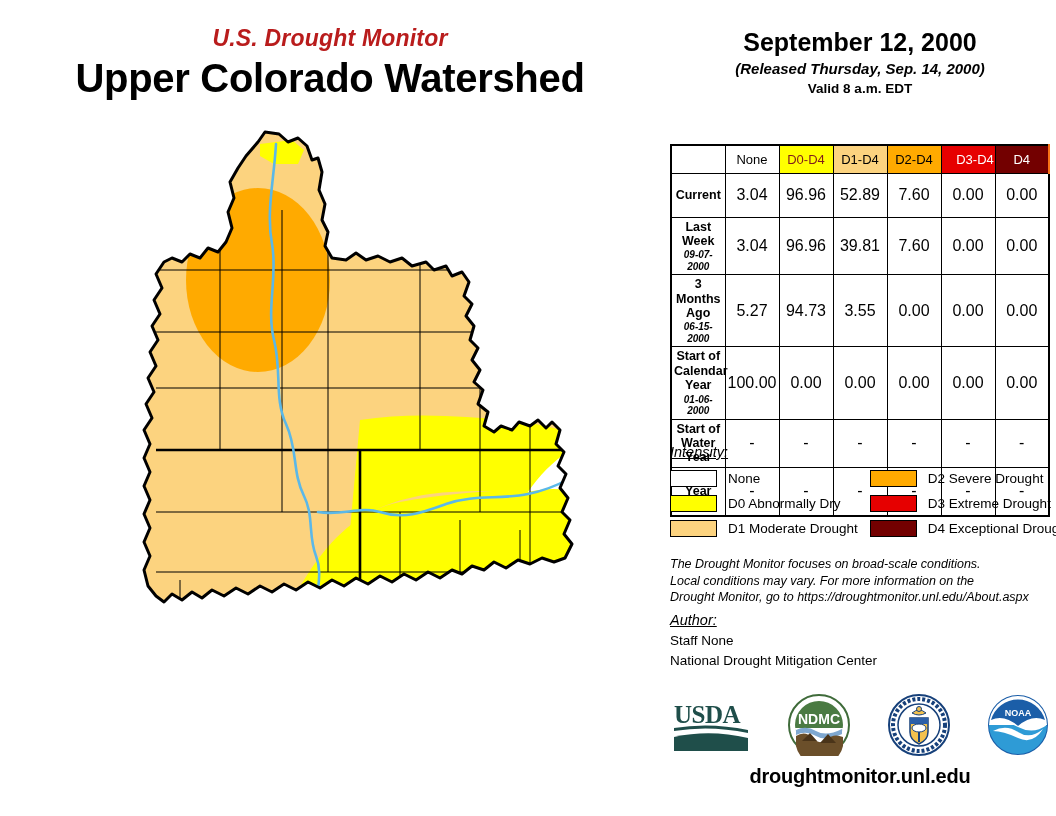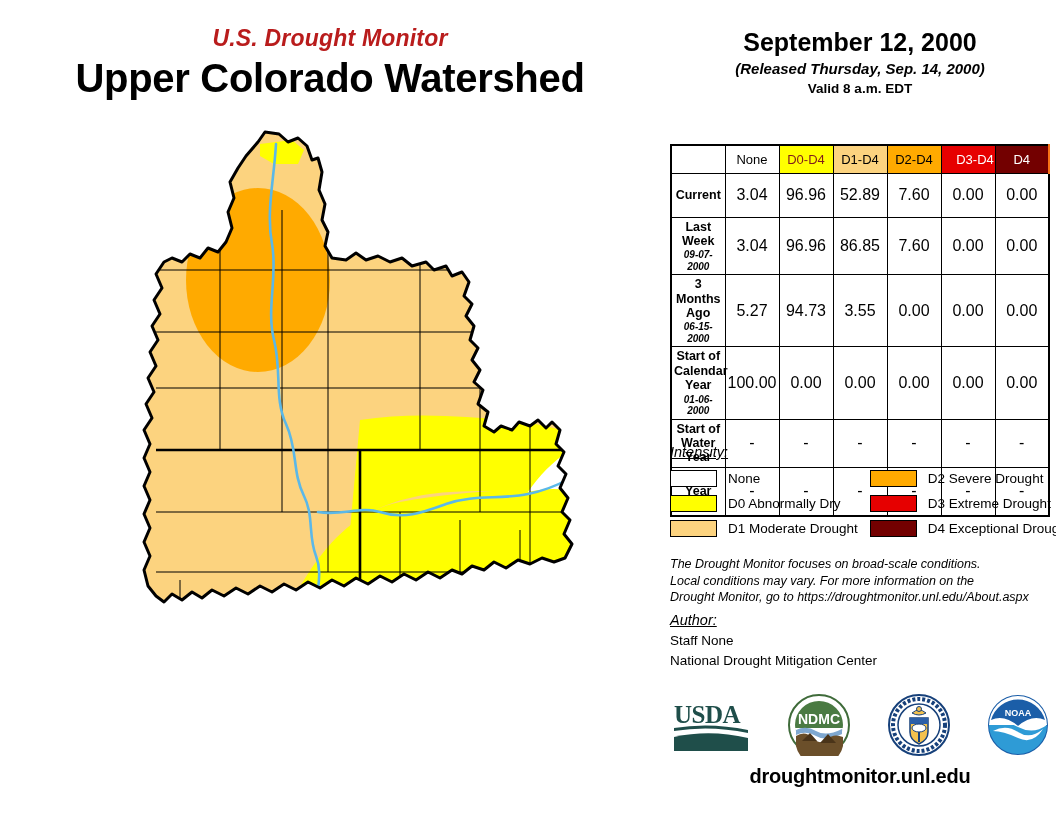--- a/index.html
+++ b/index.html
@@ -244,21 +244,21 @@
           <td class="val">96.96</td>
           <td class="val">52.89</td>
           <td class="val">7.60</td>
           <td class="val">0.00</td>
           <td class="val">0.00</td>
         </tr>
         <tr>
           <td class="rowlab">Last Week<span class="sub">09-07-2000</span></td>
           <td class="val">3.04</td>
           <td class="val">96.96</td>
-          <td class="val">86.85</td>
+          <td class="val">39.81</td>
           <td class="val">7.60</td>
           <td class="val">0.00</td>
           <td class="val">0.00</td>
         </tr>
         <tr>
           <td class="rowlab">3 Months Ago<span class="sub">06-15-2000</span></td>
           <td class="val">5.27</td>
           <td class="val">94.73</td>
           <td class="val">3.55</td>
           <td class="val">0.00</td>

